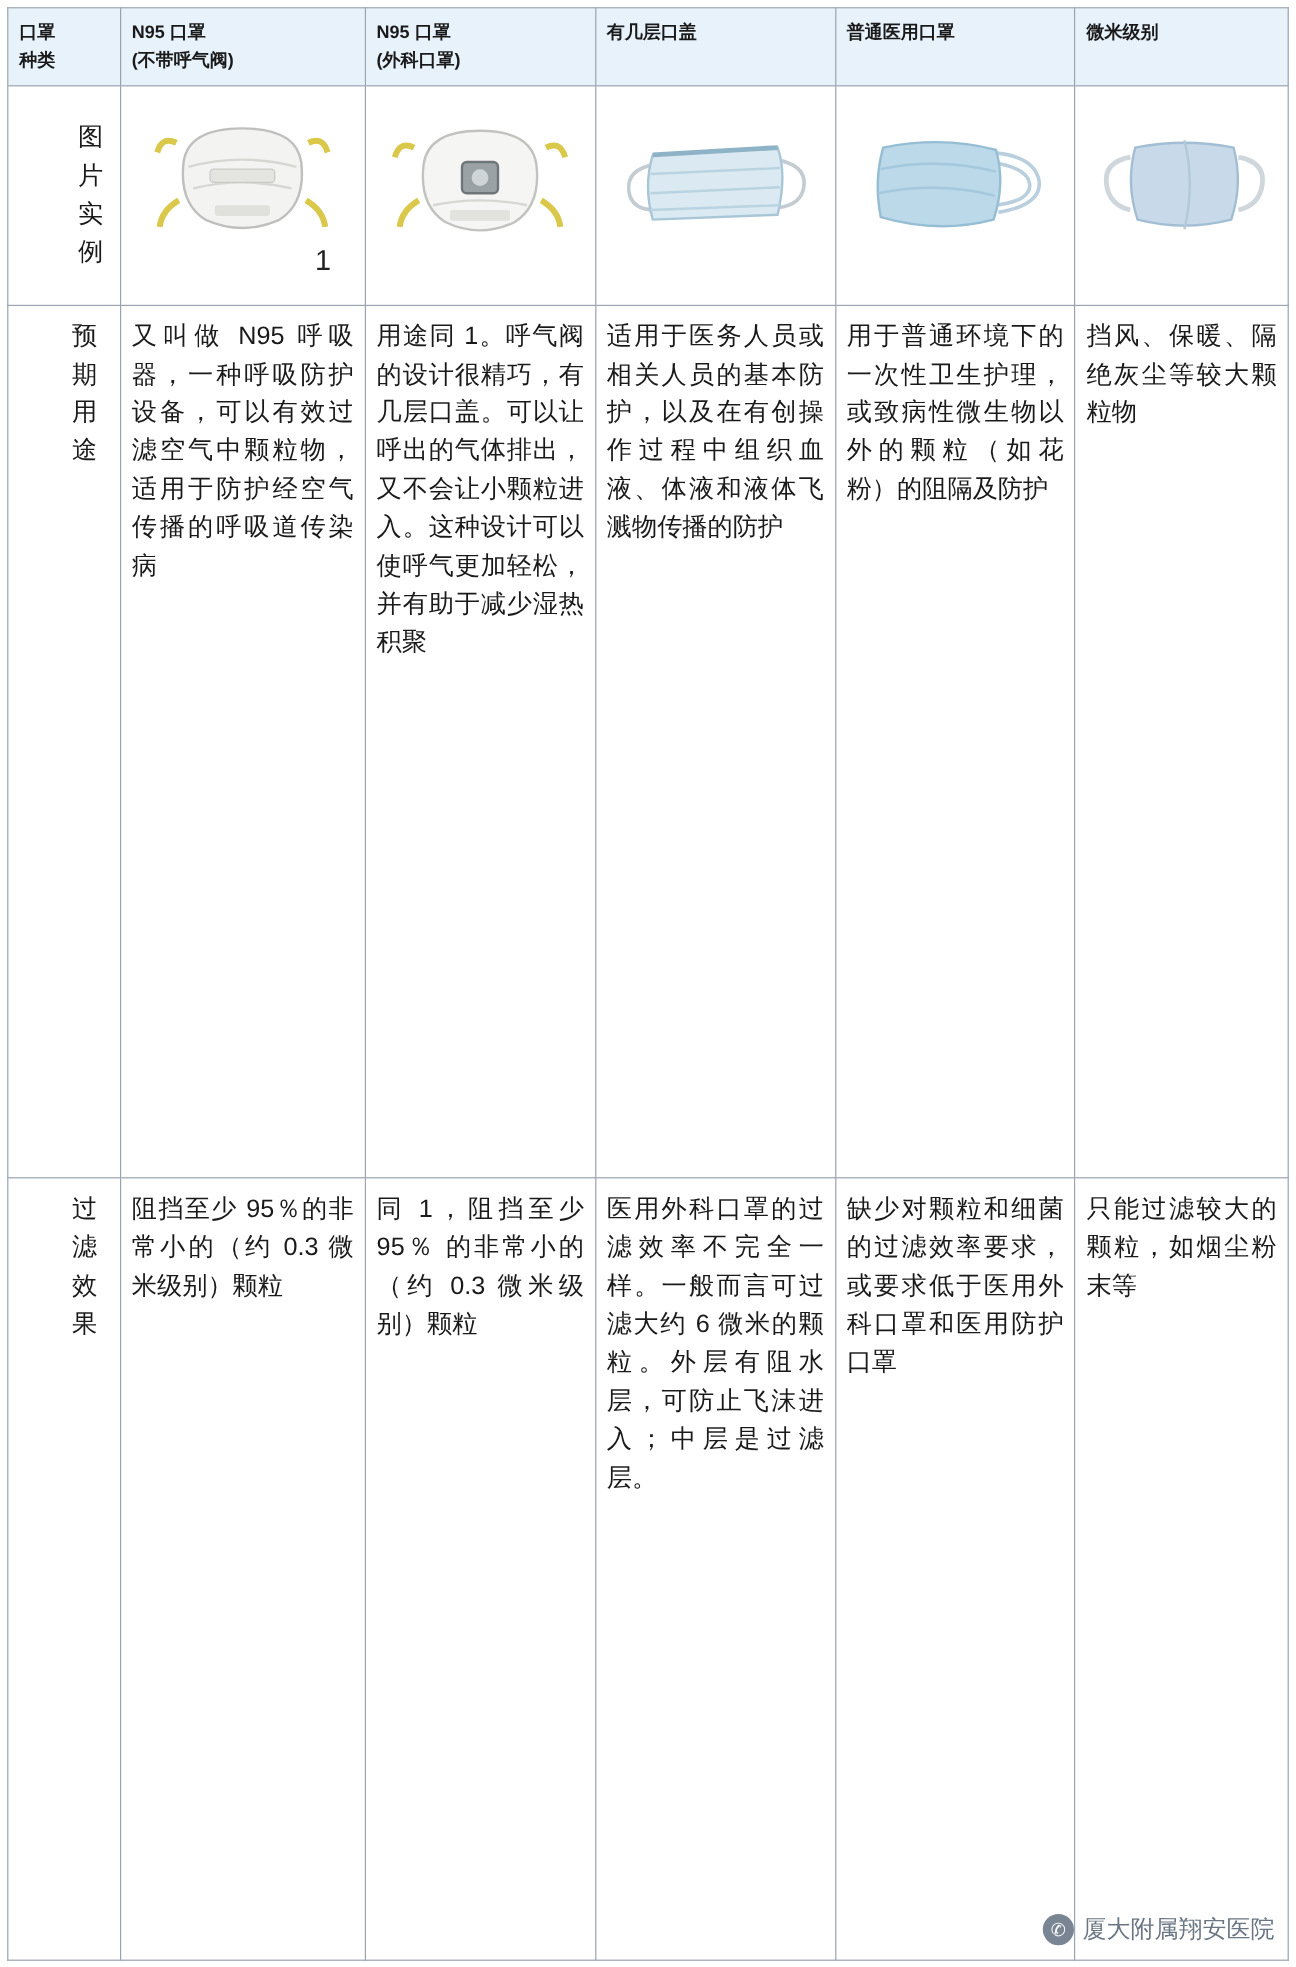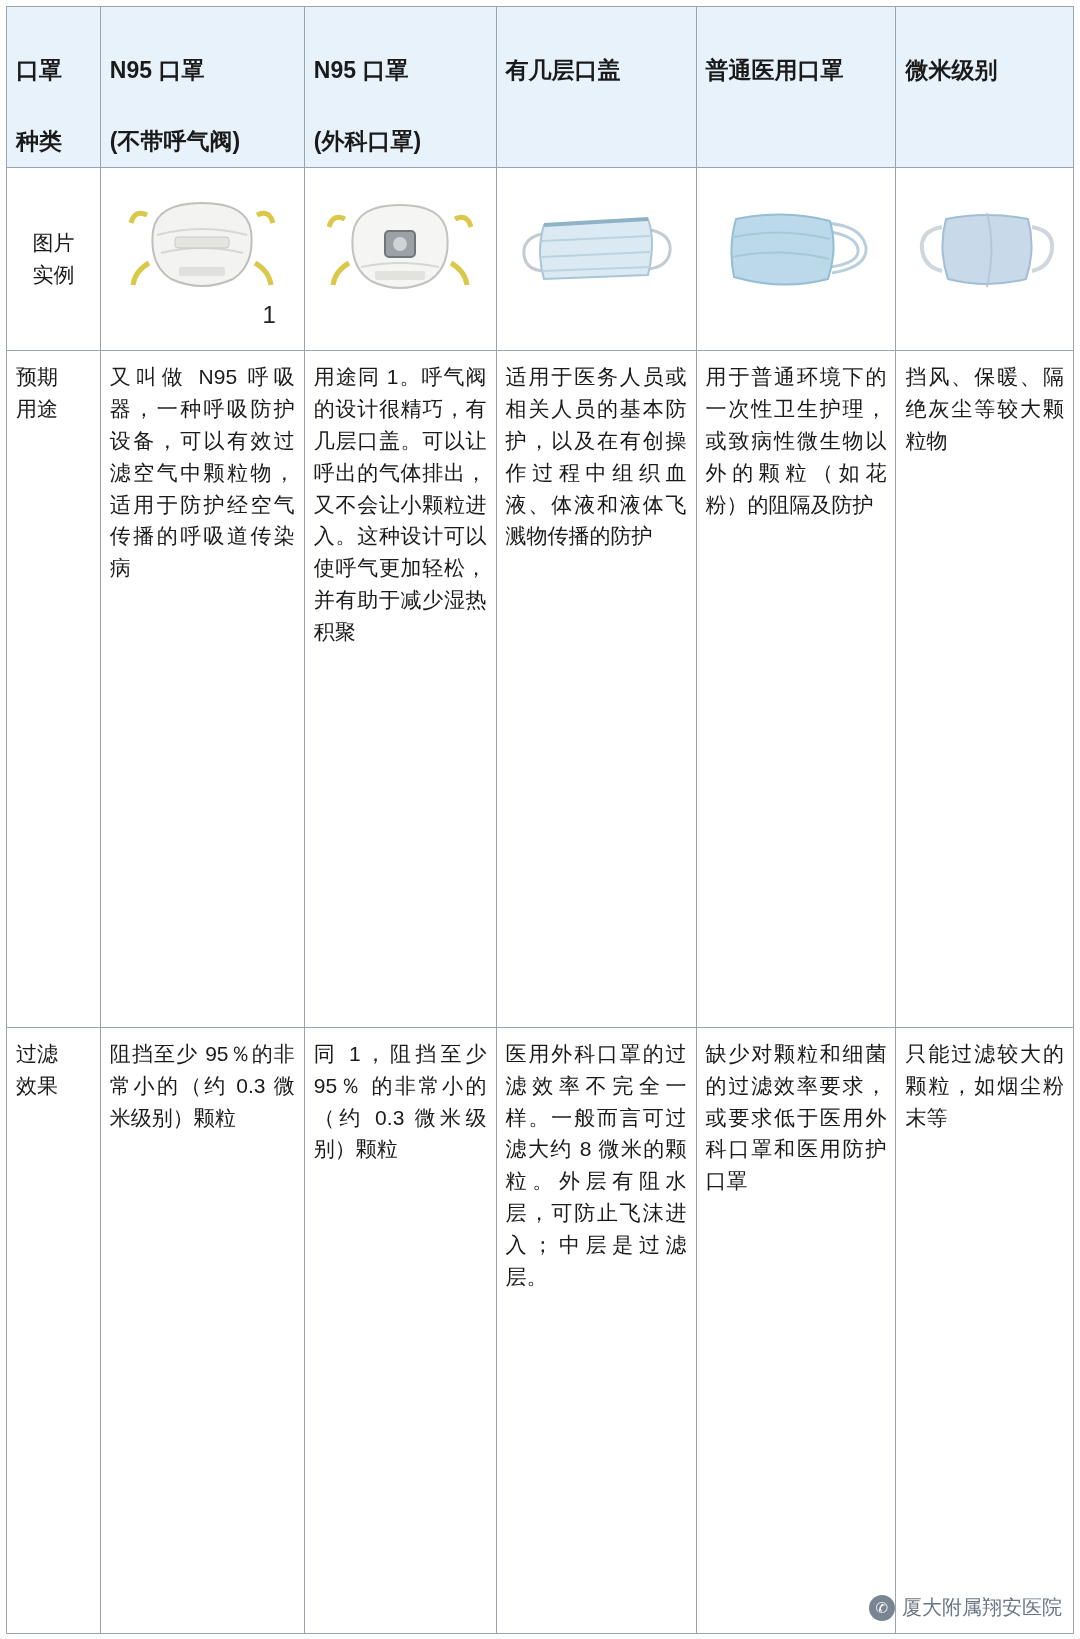--- a/index.html
+++ b/index.html
@@ -56,31 +56,30 @@
     line-height: 1.4;
     padding: 12px 6px;
   }
   thead th.rowhead {
     font-size: 22px;
     font-weight: bold;
   }
   thead th .sub {
     display: block;
     font-weight: bold;
-    font-size: 23px;
-    margin-top: 36px;
+    font-size: 15px;
   }
   td.rowlabel {
     text-align: center;
     vertical-align: middle;
     font-size: 23px;
     line-height: 1.45;
     padding: 6px 4px;
   }
-  td.rowlabel span { display: block; }
+  td.rowlabel span { display: block; margin-left: 44px; }
 
   tr.images td {
     vertical-align: middle;
     text-align: center;
     padding: 6px;
     height: 170px;
   }
   .imgcell {
     position: relative;
     display: inline-block;
@@ -249,21 +248,21 @@
         <td>挡风、保暖、隔绝灰尘等较大颗粒物</td>
       </tr>
 
       <tr>
         <td class="rowlabel">
           <span>过滤</span>
           <span>效果</span>
         </td>
         <td>阻挡至少 95％的非常小的（约 0.3 微米级别）颗粒</td>
         <td>同 1，阻挡至少 95％ 的非常小的（约 0.3 微米级别）颗粒</td>
-        <td>医用外科口罩的过滤效率不完全一样。一般而言可过滤大约 8 微米的颗粒。外层有阻水层，可防止飞沫进入；中层是过滤层。</td>
+        <td>医用外科口罩的过滤效率不完全一样。一般而言可过滤大约 6 微米的颗粒。外层有阻水层，可防止飞沫进入；中层是过滤层。</td>
         <td>缺少对颗粒和细菌的过滤效率要求，或要求低于医用外科口罩和医用防护口罩</td>
         <td>只能过滤较大的颗粒，如烟尘粉末等</td>
       </tr>
 
 
 
     </tbody>
   </table>
 
   <div class="wechat-badge">

